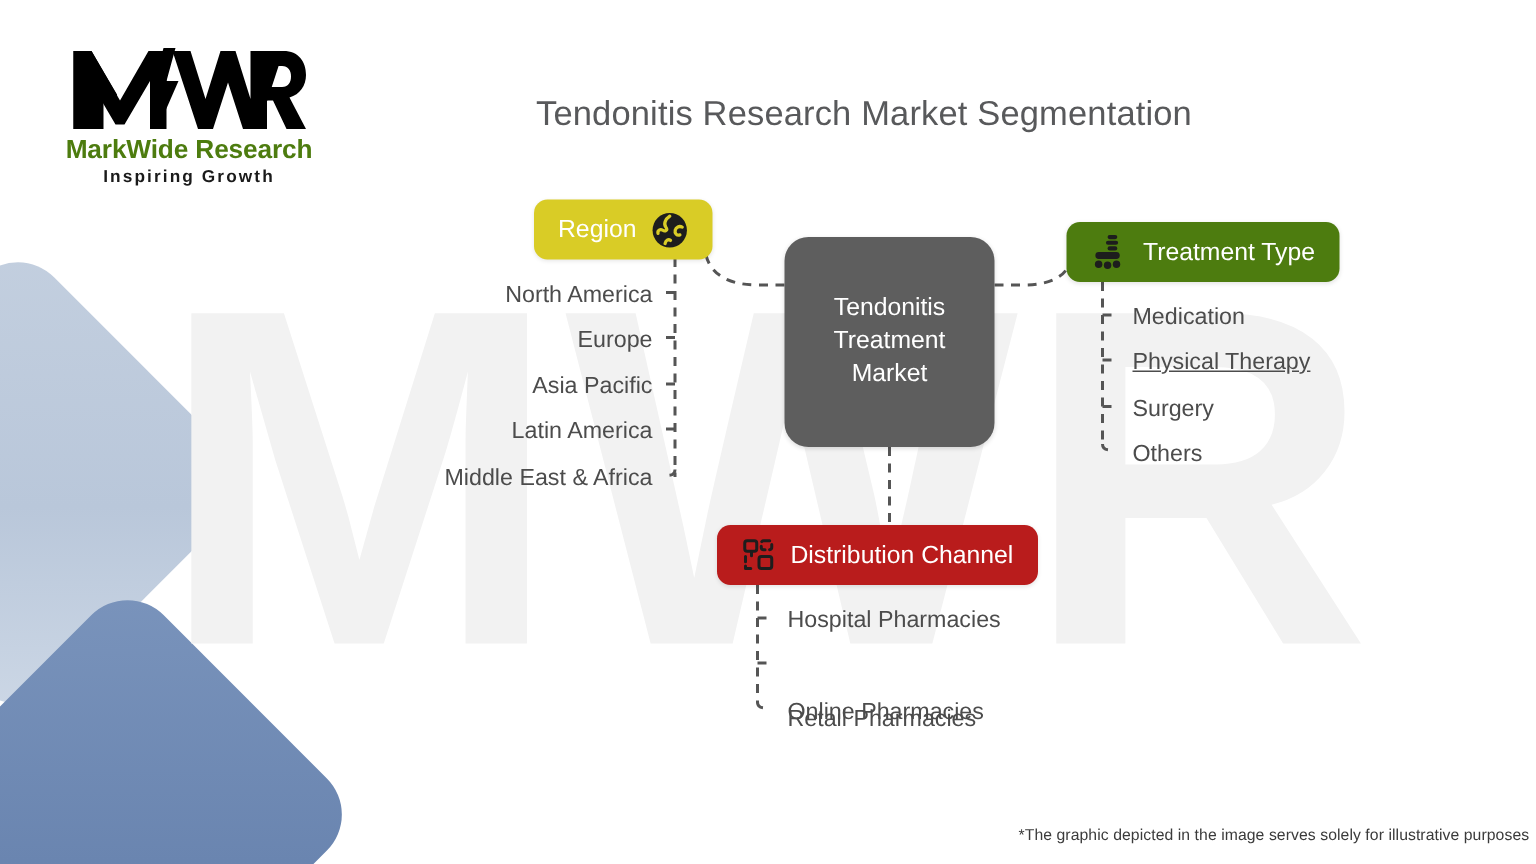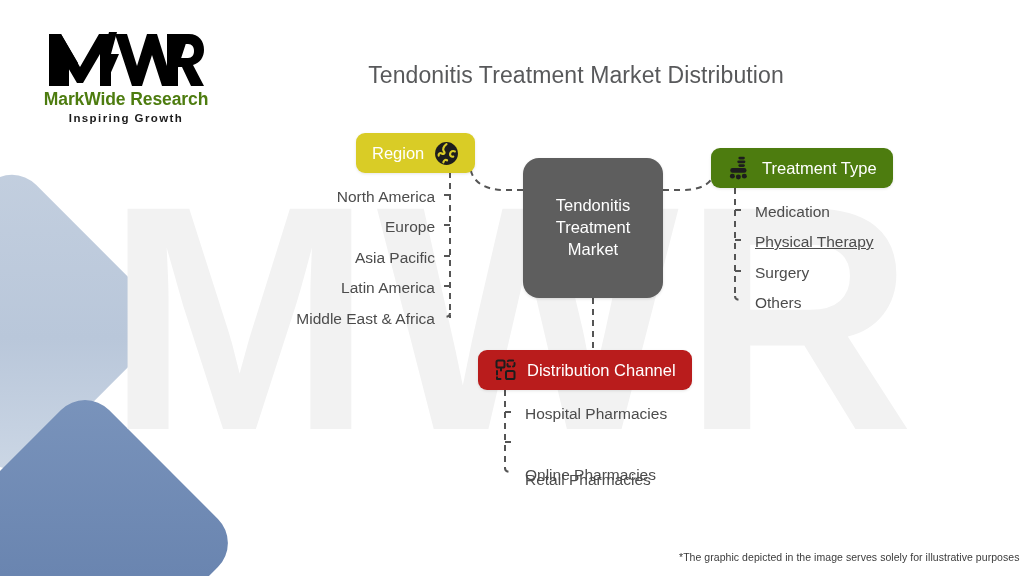--- a/index.html
+++ b/index.html
@@ -235,21 +235,21 @@
 
         <path d="M68,4 L80,4 L90,36 L100,4 L110,4 L120,36 L130,4 L142,4 L125,56 L115,56 L105,25 L95,56 L85,56 Z"></path>
 
         <path d="M120,4 L142,4 C152,4 157,11 157,20 C157,27 153,33 146,35 L157,56 L144,56 L135,37 L131,37 L131,56 L120,56 Z M131,14 L131,28 L141,28 C145,28 147,25 147,21 C147,17 145,14 141,14 Z"></path>
       </g>
     </svg>
     <div class="logo-name">MarkWide Research</div>
     <div class="logo-tag">Inspiring Growth</div>
   </div>
 
-  <div class="chart-title">Tendonitis Treatment Market Distribution</div>
+  <div class="chart-title">Tendonitis Research Market Segmentation</div>
 
   <svg class="connectors">
     <g fill="none" stroke="#555555" stroke-width="2" stroke-dasharray="6,5" stroke-linecap="butt">
 
       <path d="M523,190 L505,190 C480,190 470,178 470,164 C470,156 470,152 470,152"></path>
 
       <path d="M663,190 L682,190 C706,190 714,180 714,170 L714,168"></path>
 
       <path d="M593,298 L593,350"></path>
 

